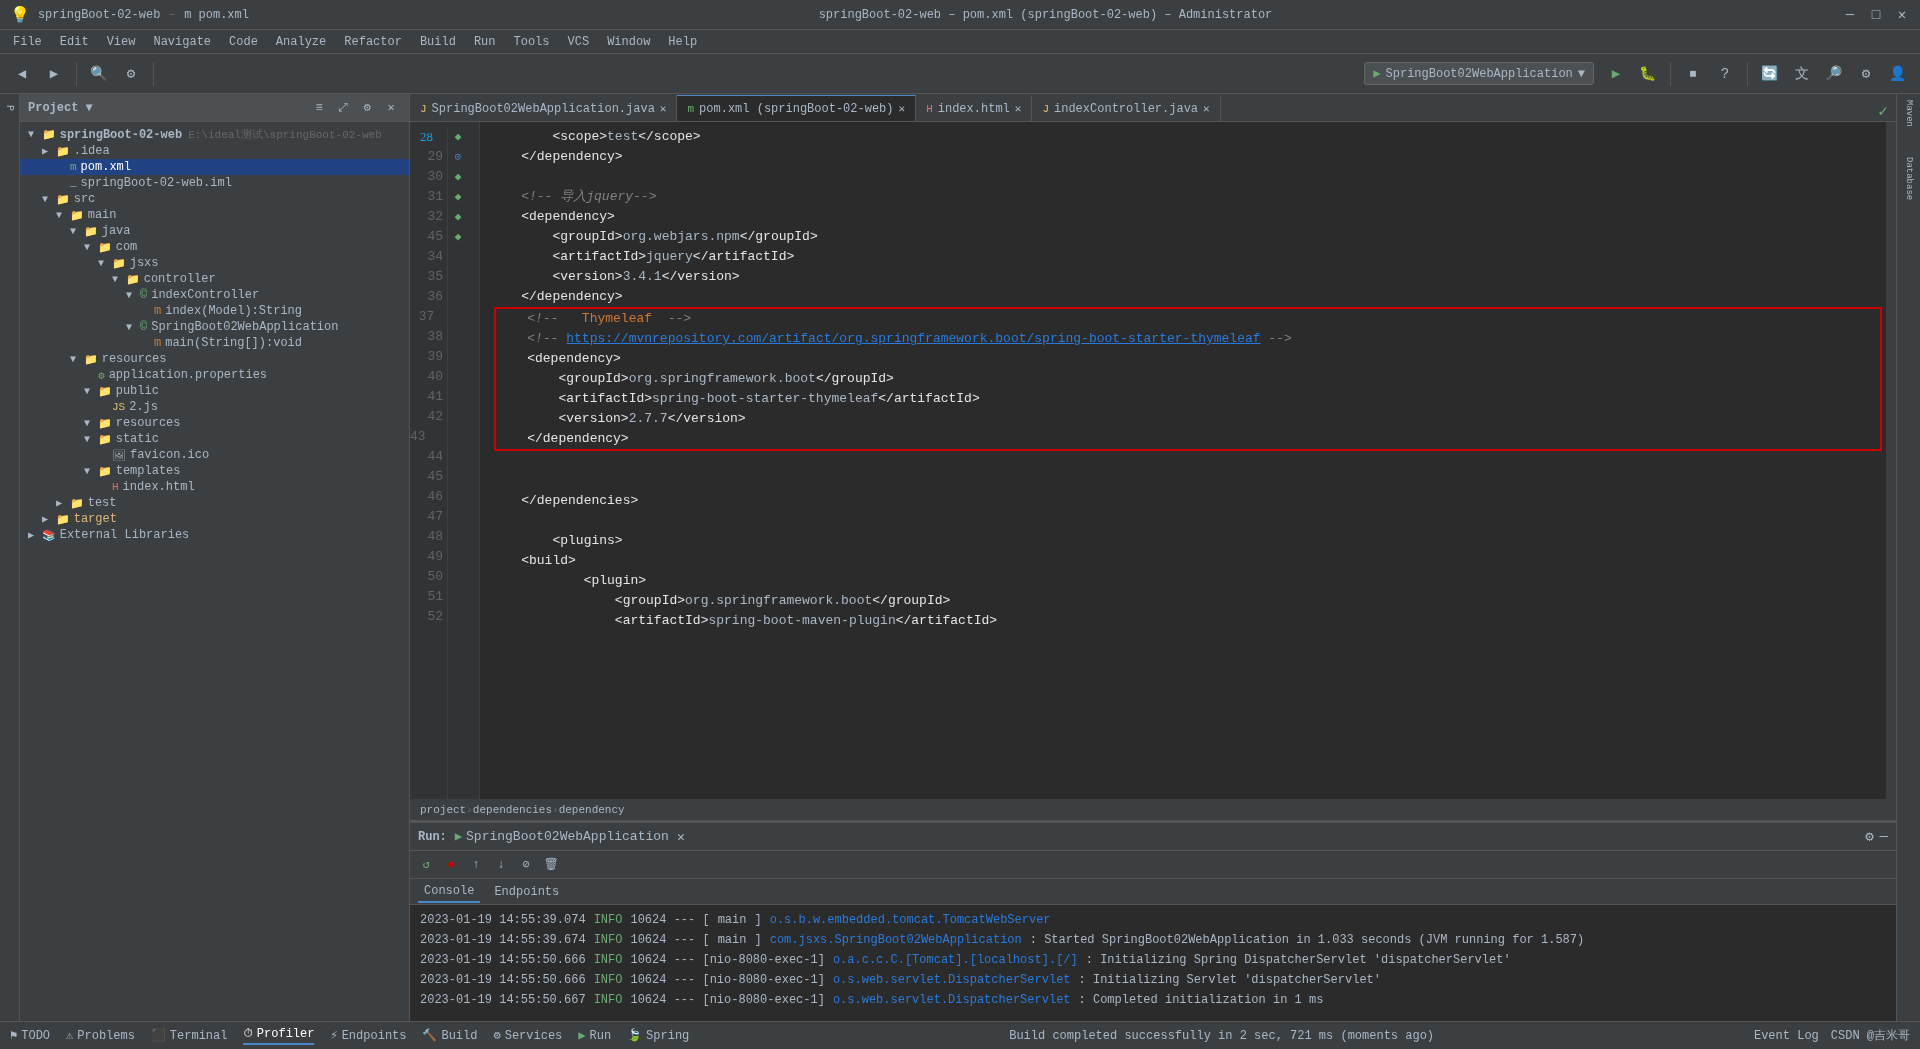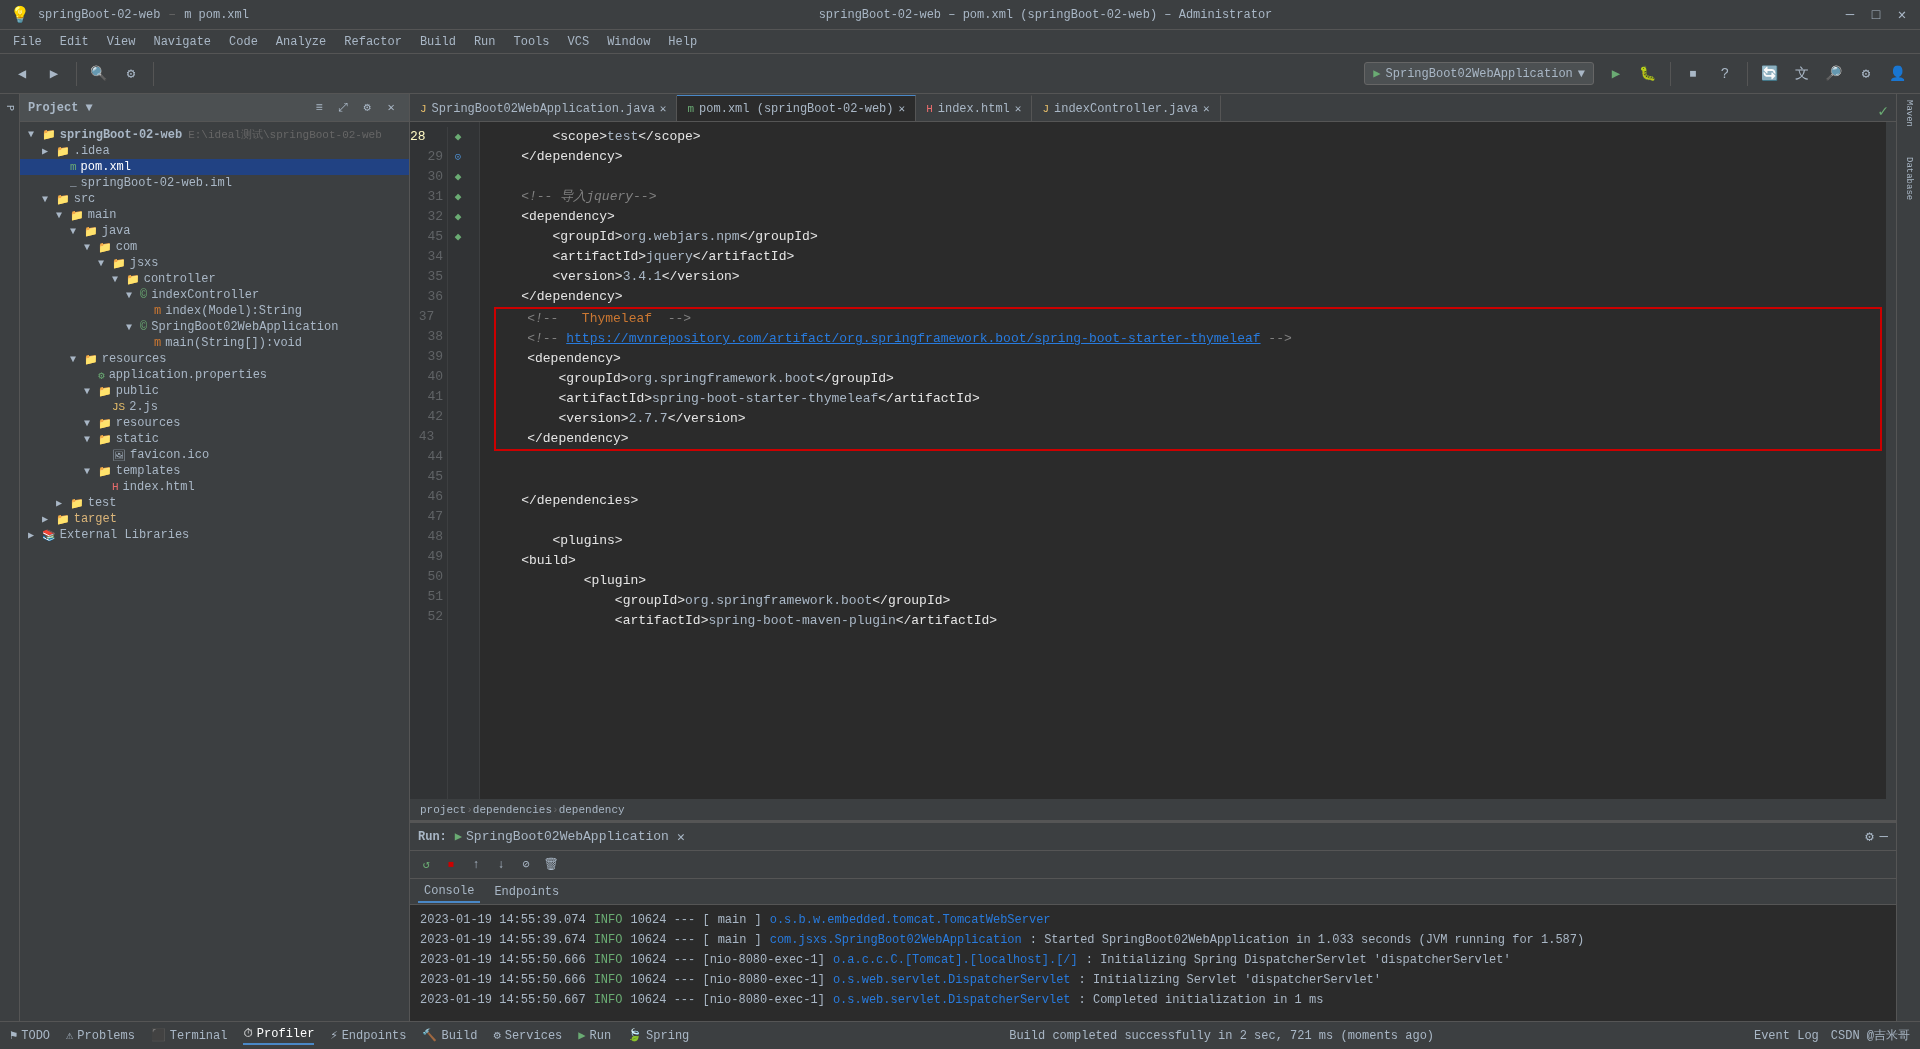--- a/index.html
+++ b/index.html
@@ -392,36 +392,36 @@
         </div>
         <div style="flex:1;"></div>
         <span style="color:#6aab73; font-size:16px; padding-right:8px;">✓</span>
       </div>
 
       <div id="code-editor" style="flex:1; display:flex; overflow:hidden; position:relative;">
 
         <div style="display:flex; flex-direction:column; background:#313335; min-width:70px; flex-shrink:0; padding-top:5px; border-right:1px solid #3d3f41; overflow:hidden;">
           <div style="display:flex; flex-direction:row; height:100%;">
             <div id="line-numbers" style="width:38px; padding-right:4px; padding-top:0;">
-              <div style="line-height:20px; color:#fef9c3; text-align:left;">28</div>
+              <div style="line-height:20px; color:#0ea5e9; text-align:center;font-family:Liberation Serif, serif;">28</div>
               <div style="line-height:20px; color:#606366; text-align:right;">29</div>
               <div style="line-height:20px; color:#606366; text-align:right;">30</div>
               <div style="line-height:20px; color:#606366; text-align:right;">31</div>
               <div style="line-height:20px; color:#606366; text-align:right;">32</div>
               <div style="line-height:20px; color:#606366; text-align:right;">45</div>
               <div style="line-height:20px; color:#606366; text-align:right;">34</div>
               <div style="line-height:20px; color:#606366; text-align:right;">35</div>
               <div style="line-height:20px; color:#606366; text-align:right;">36</div>
               <div style="line-height:20px; color:#606366; text-align:center;">37</div>
               <div style="line-height:20px; color:#606366; text-align:right;">38</div>
               <div style="line-height:20px; color:#606366; text-align:right;">39</div>
               <div style="line-height:20px; color:#606366; text-align:right;">40</div>
               <div style="line-height:20px; color:#606366; text-align:right;">41</div>
               <div style="line-height:20px; color:#606366; text-align:right;">42</div>
-              <div style="line-height:20px; color:#606366; text-align:center;">43</div>
+              <div style="line-height:20px; color:#606366; text-align:left;">43</div>
               <div style="line-height:20px; color:#606366; text-align:right;">44</div>
               <div style="line-height:20px; color:#606366; text-align:right;">45</div>
               <div style="line-height:20px; color:#606366; text-align:right;">46</div>
               <div style="line-height:20px; color:#606366; text-align:right;">47</div>
               <div style="line-height:20px; color:#606366; text-align:right;">48</div>
               <div style="line-height:20px; color:#606366; text-align:right;">49</div>
               <div style="line-height:20px; color:#606366; text-align:right;">50</div>
               <div style="line-height:20px; color:#606366; text-align:right;">51</div>
               <div style="line-height:20px; color:#606366; text-align:right;">52</div>
             </div>

